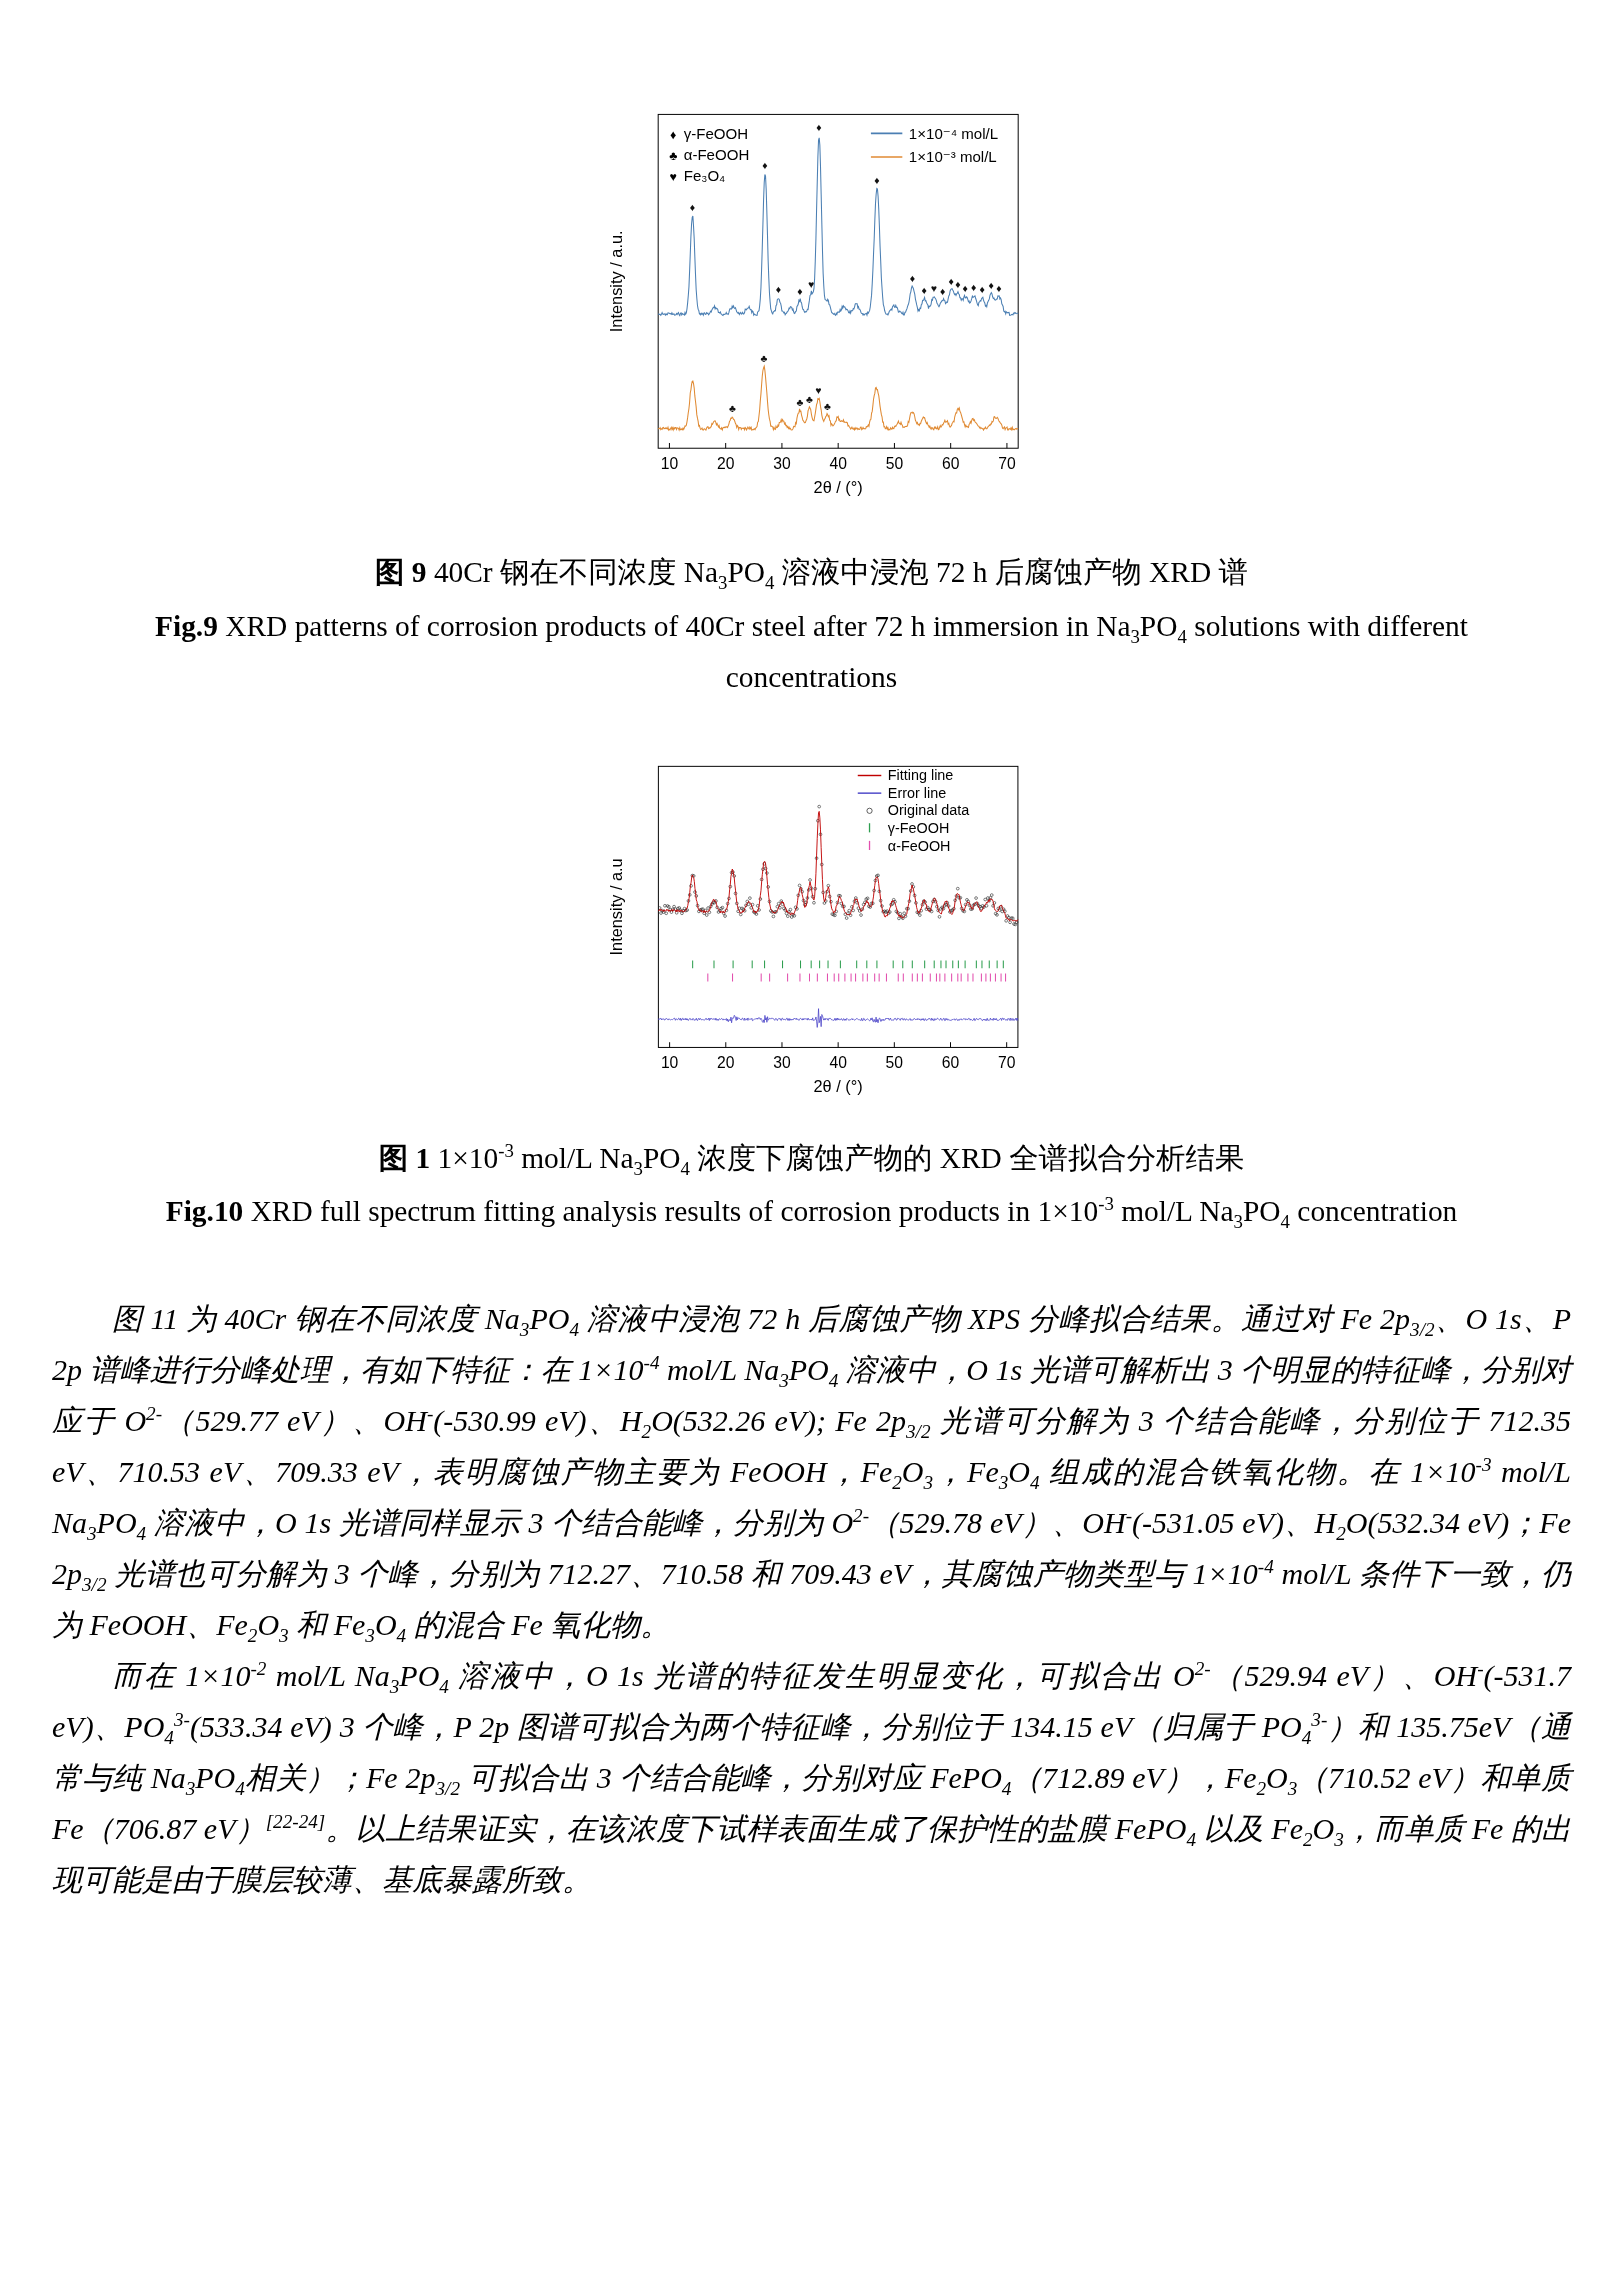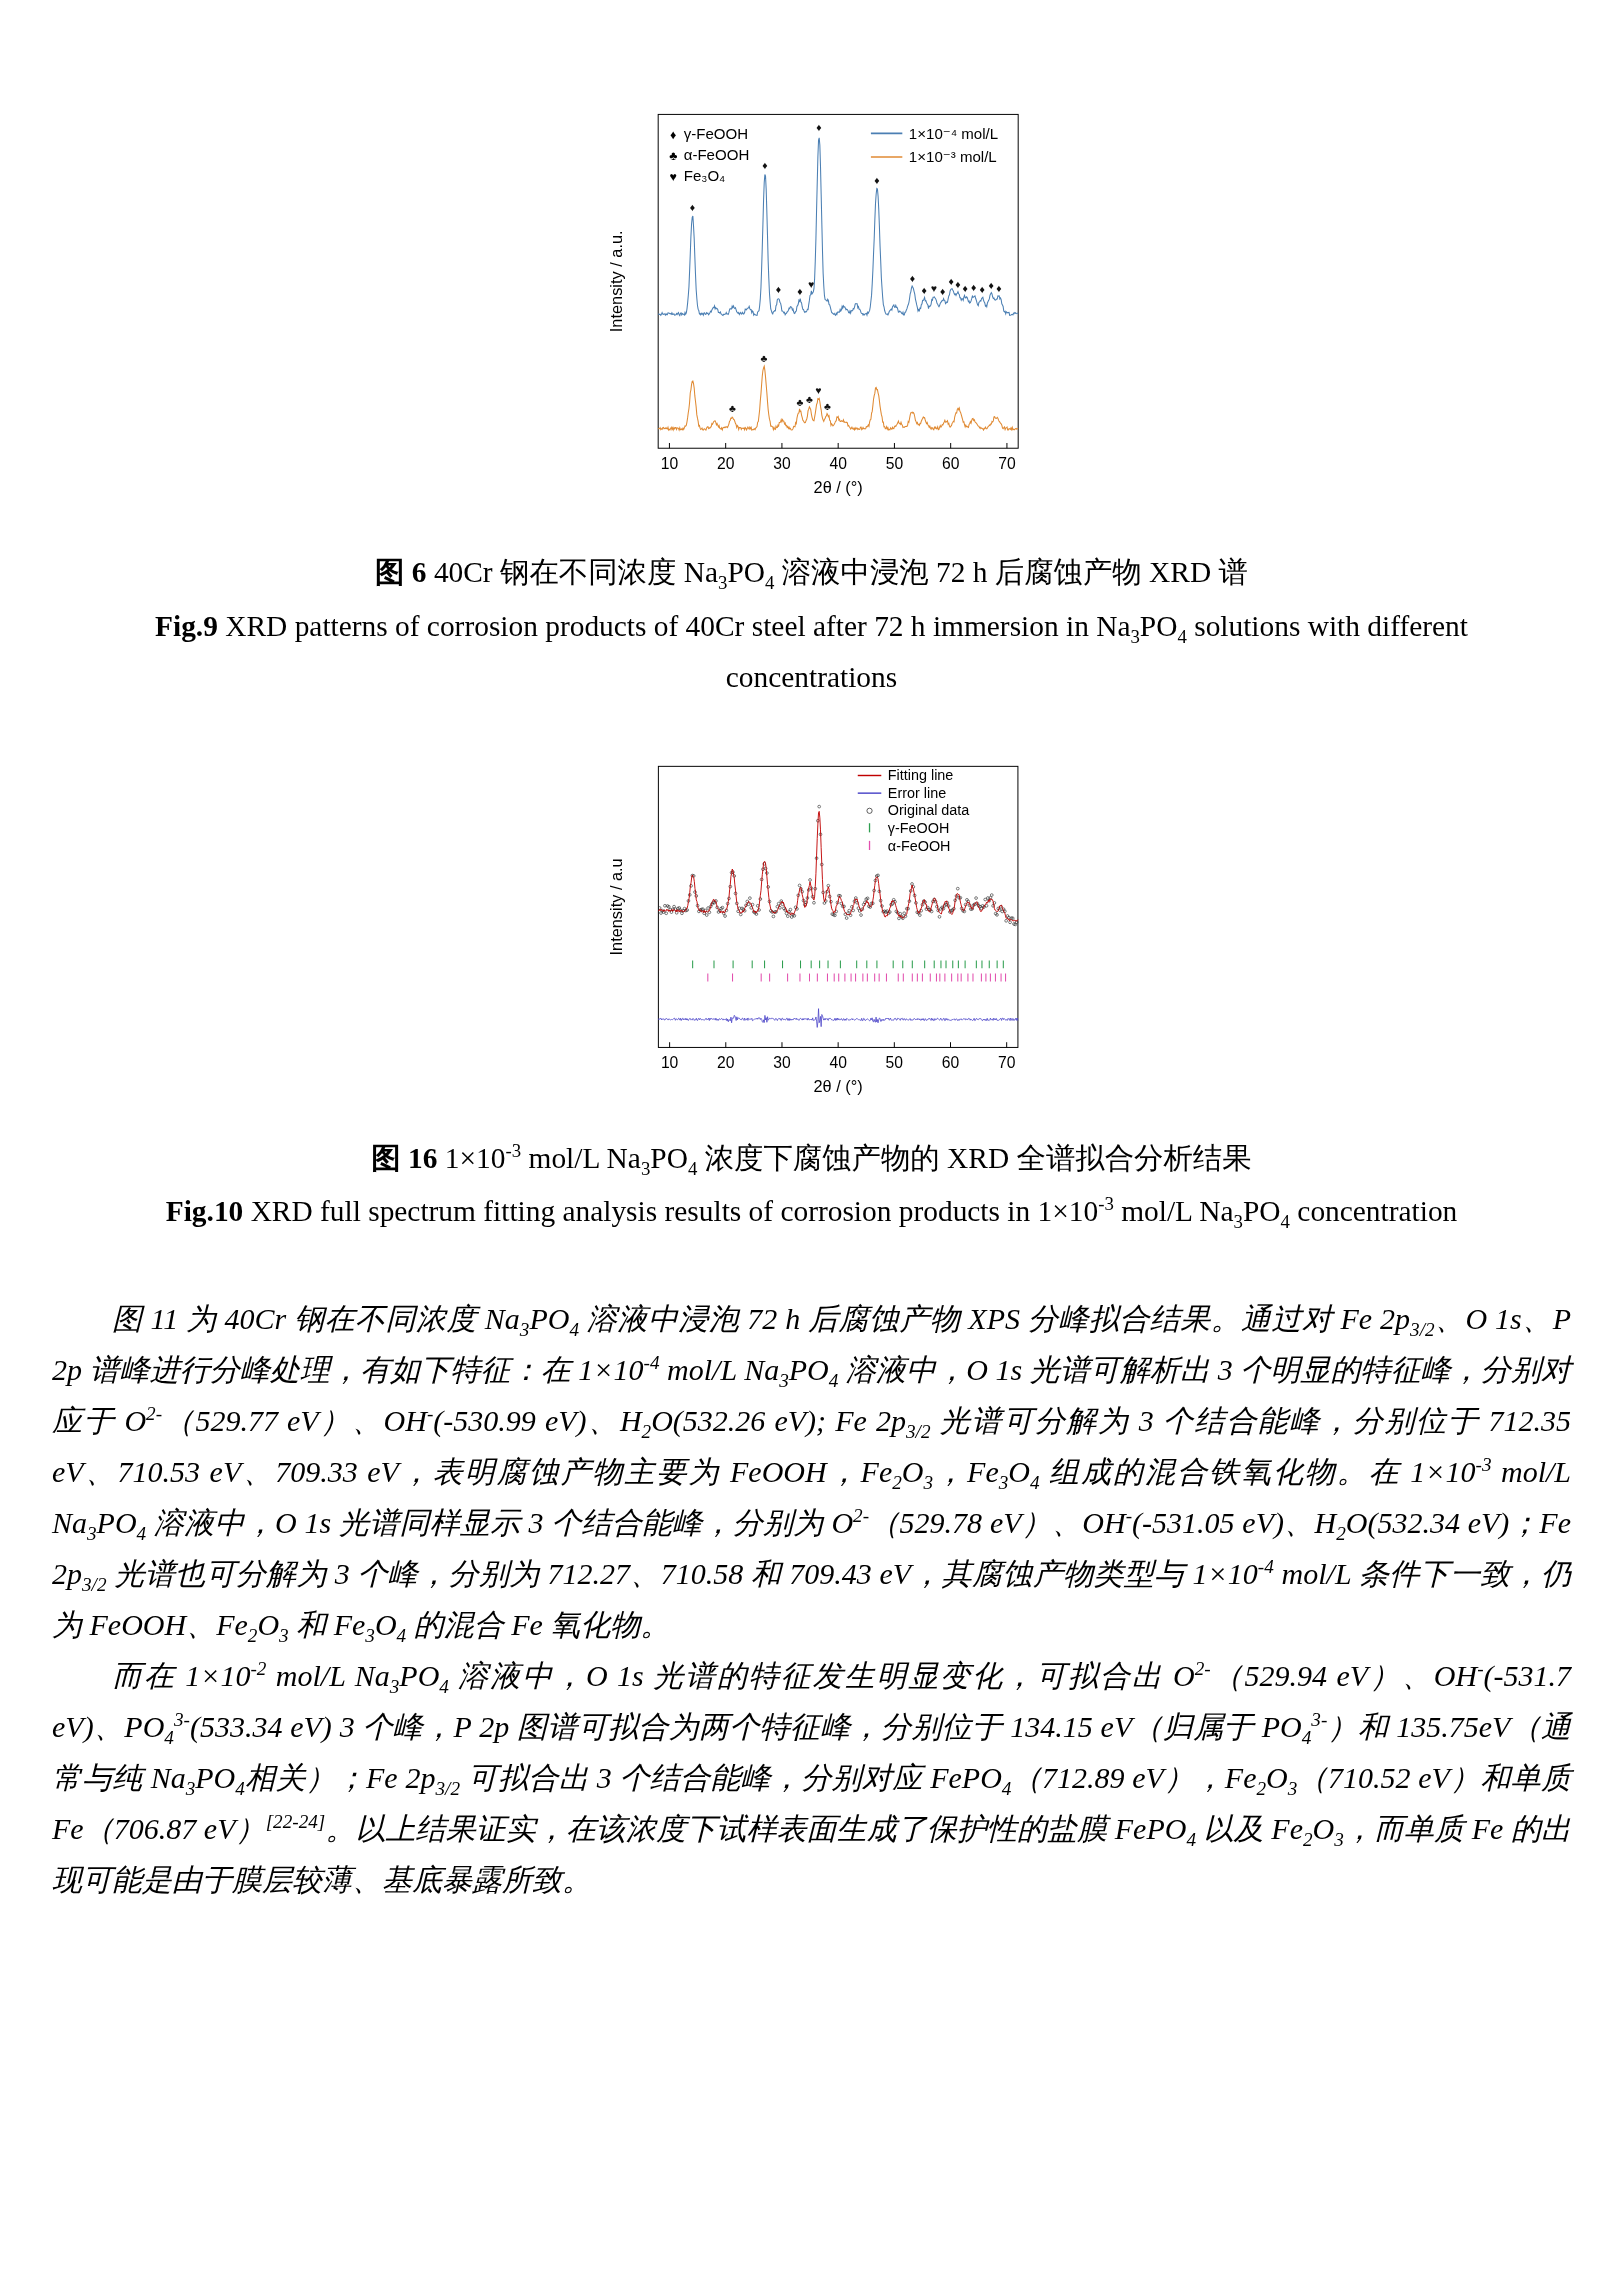--- a/index.html
+++ b/index.html
@@ -78,21 +78,21 @@
         <text x="118" y="94" font-size="19" fill="#000" text-anchor="middle">♣</text>
         <text x="134" y="94" font-size="23" fill="#000">α-FeOOH</text>
         <text x="118" y="126" font-size="19" fill="#000" text-anchor="middle">♥</text>
         <text x="134" y="126" font-size="23" fill="#000">Fe₃O₄</text>
         <line x1="420" y1="54" x2="468" y2="54" stroke="#4b7fb3" stroke-width="2.5"></line>
         <text x="478" y="62" font-size="23" fill="#000">1×10⁻⁴ mol/L</text>
         <line x1="420" y1="90" x2="468" y2="90" stroke="#e08a33" stroke-width="2.5"></line>
         <text x="478" y="98" font-size="23" fill="#000">1×10⁻³ mol/L</text>
       </svg>
   </figure>
-  <div class="caption caption-cn"><b>图 6</b> 40Cr 钢在不同浓度 Na<sub>3</sub>PO<sub>4</sub> 溶液中浸泡 72 h 后腐蚀产物 XRD 谱</div>
+  <div class="caption caption-cn"><b>图 9</b> 40Cr 钢在不同浓度 Na<sub>3</sub>PO<sub>4</sub> 溶液中浸泡 72 h 后腐蚀产物 XRD 谱</div>
   <div class="caption caption-en"><b>Fig.9</b> XRD patterns of corrosion products of 40Cr steel after 72 h immersion in Na<sub>3</sub>PO<sub>4</sub> solutions with different concentrations</div>
 
   <figure class="fig fig-10">
     <svg width="432" height="353" viewBox="0 0 660 540" role="img">
         <rect x="95" y="25" width="550" height="430" fill="none" stroke="#000" stroke-width="1.5"></rect>
         <line x1="112.1875" y1="455" x2="112.1875" y2="447" stroke="#000" stroke-width="1.5"></line>
         <text x="112.1875" y="487" font-size="24" fill="#000" text-anchor="middle">10</text>
         <line x1="198.125" y1="455" x2="198.125" y2="447" stroke="#000" stroke-width="1.5"></line>
         <text x="198.125" y="487" font-size="24" fill="#000" text-anchor="middle">20</text>
         <line x1="284.0625" y1="455" x2="284.0625" y2="447" stroke="#000" stroke-width="1.5"></line>
@@ -456,21 +456,21 @@
         <line x1="400" y1="66" x2="436" y2="66" stroke="#4a44c8" stroke-width="2.2"></line>
         <text x="446" y="73" font-size="22" fill="#000">Error line</text>
         <circle cx="418" cy="93" r="4" fill="none" stroke="#333333" stroke-width="1.2"></circle>
         <text x="446" y="100" font-size="22" fill="#000">Original data</text>
         <line x1="418" y1="112" x2="418" y2="126" stroke="#2e9e4f" stroke-width="2"></line>
         <text x="446" y="127" font-size="22" fill="#000">γ-FeOOH</text>
         <line x1="418" y1="139" x2="418" y2="153" stroke="#e24fae" stroke-width="2"></line>
         <text x="446" y="154" font-size="22" fill="#000">α-FeOOH</text>
       </svg>
   </figure>
-  <div class="caption caption-cn"><b>图 16</b> 1×10<sup>-3</sup> mol/L Na<sub>3</sub>PO<sub>4</sub> 浓度下腐蚀产物的 XRD 全谱拟合分析结果</div>
+  <div class="caption caption-cn"><b>图 1</b> 1×10<sup>-3</sup> mol/L Na<sub>3</sub>PO<sub>4</sub> 浓度下腐蚀产物的 XRD 全谱拟合分析结果</div>
   <div class="caption caption-en"><b>Fig.10</b> XRD full spectrum fitting analysis results of corrosion products in 1×10<sup>-3</sup> mol/L Na<sub>3</sub>PO<sub>4</sub> concentration</div>
 
   <div class="body-text">
     <p class="para">图 11 为 40Cr 钢在不同浓度 Na<sub>3</sub>PO<sub>4</sub> 溶液中浸泡 72 h 后腐蚀产物 XPS 分峰拟合结果。通过对 Fe 2p<sub>3/2</sub>、O 1s、P 2p 谱峰进行分峰处理，有如下特征：在 1×10<sup>-4</sup> mol/L Na<sub>3</sub>PO<sub>4</sub> 溶液中，O 1s 光谱可解析出 3 个明显的特征峰，分别对应于 O<sup>2-</sup>（529.77 eV）、OH<sup>-</sup>(-530.99 eV)、H<sub>2</sub>O(532.26 eV); Fe 2p<sub>3/2</sub> 光谱可分解为 3 个结合能峰，分别位于 712.35 eV、710.53 eV、709.33 eV，表明腐蚀产物主要为 FeOOH，Fe<sub>2</sub>O<sub>3</sub>，Fe<sub>3</sub>O<sub>4</sub> 组成的混合铁氧化物。在 1×10<sup>-3</sup> mol/L Na<sub>3</sub>PO<sub>4</sub> 溶液中，O 1s 光谱同样显示 3 个结合能峰，分别为 O<sup>2-</sup>（529.78 eV）、OH<sup>-</sup>(-531.05 eV)、H<sub>2</sub>O(532.34 eV)；Fe 2p<sub>3/2</sub> 光谱也可分解为 3 个峰，分别为 712.27、710.58 和 709.43 eV，其腐蚀产物类型与 1×10<sup>-4</sup> mol/L 条件下一致，仍为 FeOOH、Fe<sub>2</sub>O<sub>3</sub> 和 Fe<sub>3</sub>O<sub>4</sub> 的混合 Fe 氧化物。</p>
     <p class="para">而在 1×10<sup>-2</sup> mol/L Na<sub>3</sub>PO<sub>4</sub> 溶液中，O 1s 光谱的特征发生明显变化，可拟合出 O<sup>2-</sup>（529.94 eV）、OH<sup>-</sup>(-531.7 eV)、PO<sub>4</sub><sup>3-</sup>(533.34 eV) 3 个峰，P 2p 图谱可拟合为两个特征峰，分别位于 134.15 eV（归属于 PO<sub>4</sub><sup>3-</sup>）和 135.75eV（通常与纯 Na<sub>3</sub>PO<sub>4</sub>相关）；Fe 2p<sub>3/2</sub> 可拟合出 3 个结合能峰，分别对应 FePO<sub>4</sub>（712.89 eV），Fe<sub>2</sub>O<sub>3</sub>（710.52 eV）和单质 Fe（706.87 eV）<sup>[22-24]</sup>。以上结果证实，在该浓度下试样表面生成了保护性的盐膜 FePO<sub>4</sub> 以及 Fe<sub>2</sub>O<sub>3</sub>，而单质 Fe 的出现可能是由于膜层较薄、基底暴露所致。</p>
   </div>
 
 </div>
 
 

